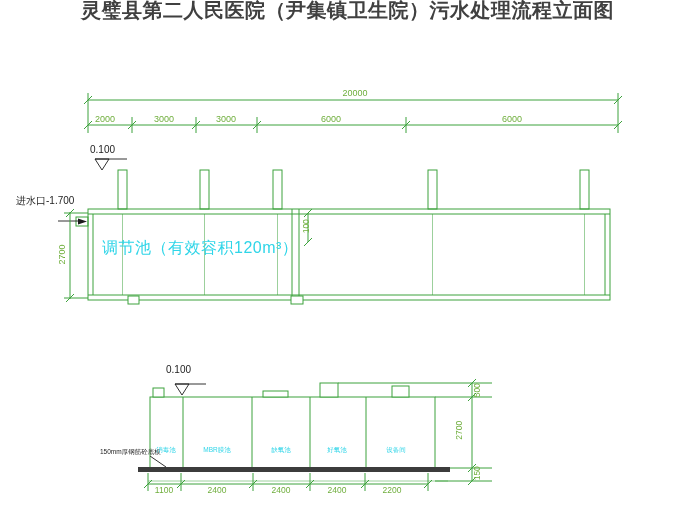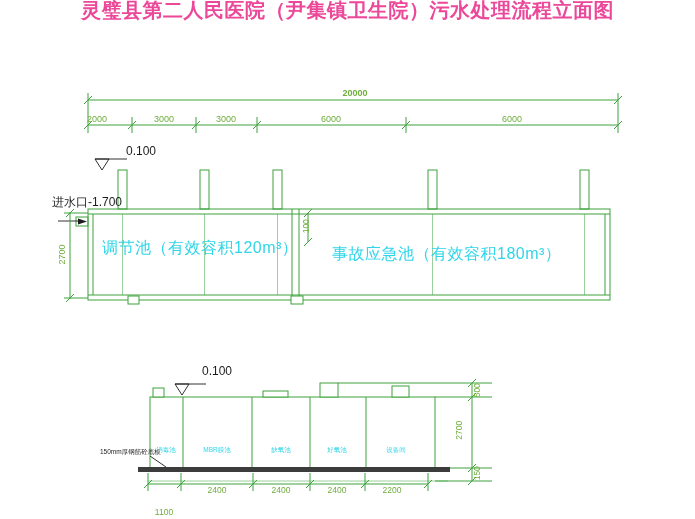--- a/index.html
+++ b/index.html
@@ -1,25 +1,25 @@
 <!DOCTYPE html>
 <html style="--line: #3ca23c; --dim: #6fae3c; --label: #2fd5e8; --ink: #1c1c1c;"><head>
 <meta charset="utf-8">
 <style>
   html,body{margin:0;padding:0;background:#fff;}
   .canvas{position:relative;width:695px;height:519px;background:#ffffff;overflow:hidden;
           font-family:"Liberation Sans", sans-serif;}
   .t{position:absolute;white-space:nowrap;line-height:1;}
   .ctr{text-align:center;}
-  .title{font-family:"Liberation Serif", serif;font-weight:bold;font-size:20px;color:#ec4899;letter-spacing:0.5px;}
+  .title{font-family:"Liberation Serif", serif;font-weight:bold;font-size:20px;color:#404040;letter-spacing:0.5px;}
   .dim{color:var(--dim);font-size:9px;}
   .dims{color:var(--dim);font-size:8.5px;}
   .cyan{color:var(--label);font-size:16px;letter-spacing:0.5px;}
   .cyansm{color:var(--label);font-size:6.5px;}
-  .ink{color:var(--ink);font-size:12px;margin-left:36px;}
+  .ink{color:var(--ink);font-size:10px;}
   .inksm{color:var(--ink);font-size:6.5px;}
   .rot{transform:rotate(-90deg);}
   svg{position:absolute;left:0;top:0;}
   .gl{stroke:var(--line);stroke-width:1;fill:none;}
   .gth{stroke:var(--line);stroke-width:0.6;fill:none;opacity:0.85;}
   .wf{stroke:var(--line);stroke-width:1;fill:#ffffff;}
   .bk{stroke:var(--ink);stroke-width:0.9;fill:none;}
   .bkf{fill:var(--ink);stroke:none;}
   .slab{fill:#3c3c3c;stroke:none;}
 </style>
@@ -154,46 +154,45 @@
         <line class="gl" x1="468" y1="387" x2="476" y2="379"></line>
         <line class="gl" x1="468" y1="401" x2="476" y2="393"></line>
         <line class="gl" x1="468" y1="472" x2="476" y2="464"></line>
         <line class="gl" x1="468" y1="485" x2="476" y2="477"></line>
       </g>
     </g>
   </svg>
 
   <div class="t title ctr" style="left:0;top:30;width:695px;">灵璧县第二人民医院（尹集镇卫生院）污水处理流程立面图</div>
 
-  <div class="t dim ctr" style="left:320px;top:89px;width:70px;font-weight:bold;">20000</div>
-  <div class="t dim ctr" style="left:72px;top:115px;width:50px;">2000</div>
+  <div class="t dim ctr" style="left:320px;top:89px;width:70px;">20000</div>
+  <div class="t dim ctr" style="left:80px;top:115px;width:50px;">2000</div>
   <div class="t dim ctr" style="left:139px;top:115px;width:50px;">3000</div>
   <div class="t dim ctr" style="left:201px;top:115px;width:50px;">3000</div>
   <div class="t dim ctr" style="left:306px;top:115px;width:50px;">6000</div>
   <div class="t dim ctr" style="left:487px;top:115px;width:50px;">6000</div>
 
   <div class="t ink" style="left:90px;top:145px;">0.100</div>
   <div class="t ink" style="left:16px;top:196px;">进水口-1.700</div>
 
   <div class="t dim ctr rot" style="left:44px;top:250px;width:36px;">2700</div>
   <div class="t dims ctr rot" style="left:294px;top:222px;width:24px;">100</div>
 
   <div class="t cyan" style="left:102px;top:240px;">调节池（有效容积120m³）</div>
-  <div class="t cyan" style="left:332px;top:246px;">事故应急池（有效容积180m³）</div>
 
   <div class="t ink" style="left:166px;top:365px;">0.100</div>
   <div class="t inksm" style="left:100px;top:449px;">150mm厚钢筋砼底板</div>
 
   <div class="t cyansm ctr" style="left:138px;top:447px;width:56px;">消毒池</div>
   <div class="t cyansm ctr" style="left:189px;top:447px;width:56px;">MBR膜池</div>
   <div class="t cyansm ctr" style="left:253px;top:447px;width:56px;">缺氧池</div>
   <div class="t cyansm ctr" style="left:309px;top:447px;width:56px;">好氧池</div>
   <div class="t cyansm ctr" style="left:368px;top:447px;width:56px;">设备间</div>
 
-  <div class="t dims ctr" style="left:142px;top:508px;width:44px;">1100</div>
+  <div class="t dims ctr" style="left:142px;top:486px;width:44px;">1100</div>
   <div class="t dims ctr" style="left:195px;top:486px;width:44px;">2400</div>
   <div class="t dims ctr" style="left:259px;top:486px;width:44px;">2400</div>
   <div class="t dims ctr" style="left:315px;top:486px;width:44px;">2400</div>
   <div class="t dims ctr" style="left:370px;top:486px;width:44px;">2200</div>
 
   <div class="t dims ctr rot" style="left:462px;top:386px;width:30px;">500</div>
   <div class="t dims ctr rot" style="left:441px;top:426px;width:36px;">2700</div>
   <div class="t dims ctr rot" style="left:462px;top:469px;width:30px;">150</div>
 
 </div>

